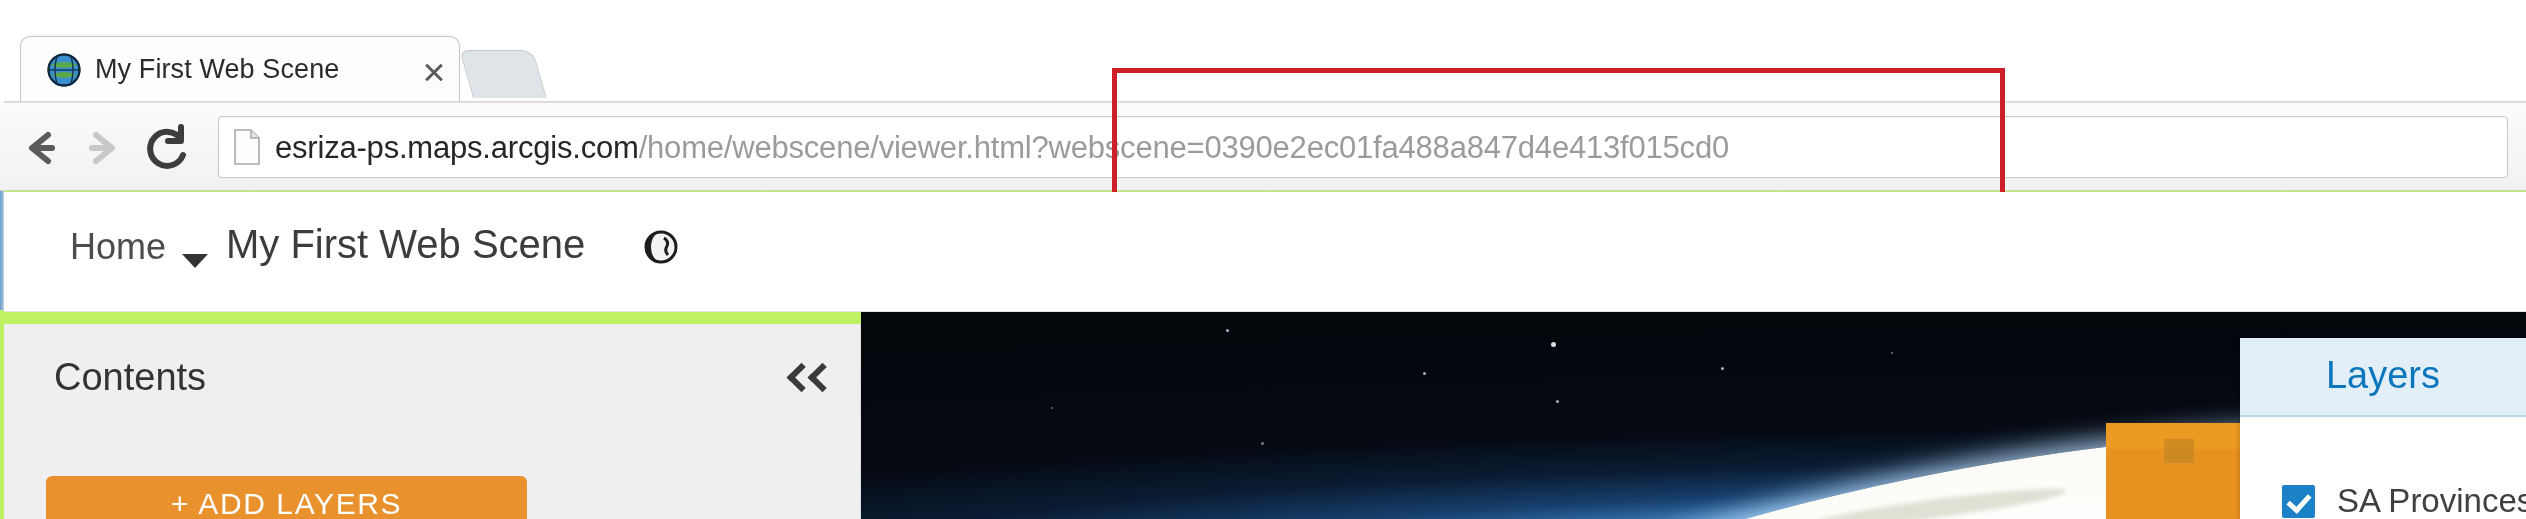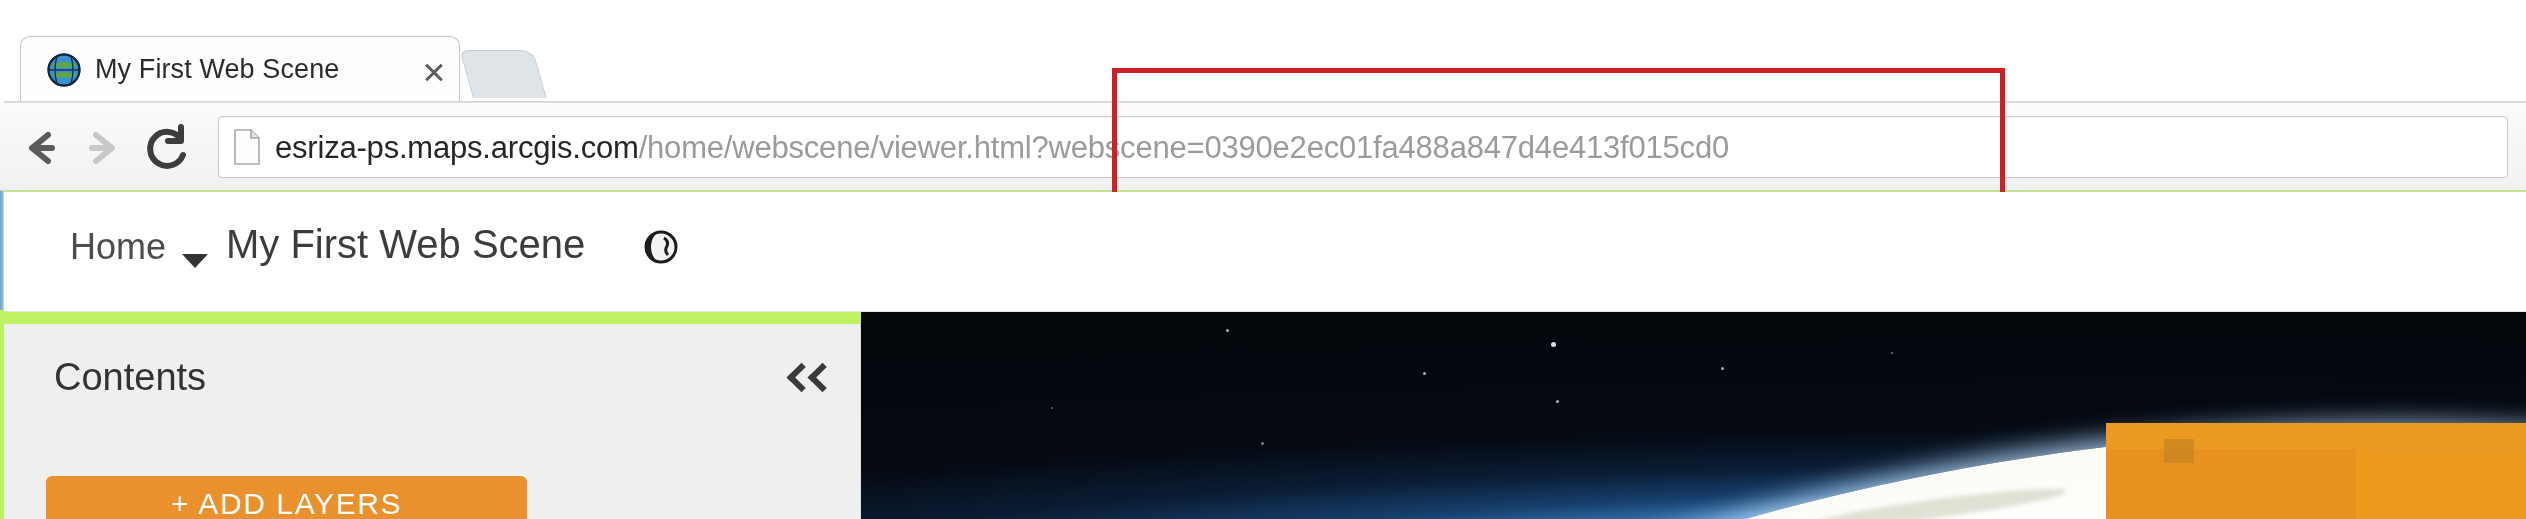--- a/index.html
+++ b/index.html
@@ -571,14 +571,23 @@
     <div class="provinces-extrude">
       <div class="prov-side"></div>
       <div class="prov-top"></div>
       <div class="prov-step-a"></div>
       <div class="prov-step-b"></div>
       <div class="prov-face-lo"></div>
       <div class="prov-notch"></div>
     </div>
   </div>
 
+  <div class="layers-panel">
+    <div class="layers-header">
+      <div class="layers-header-label">Layers</div>
+    </div>
+    <div class="layer-row">
+      <span class="layer-checkbox"></span>
+      <span class="layer-name">SA Provinces</span>
+    </div>
+  </div>
 
 </div>
 
 </body></html>

